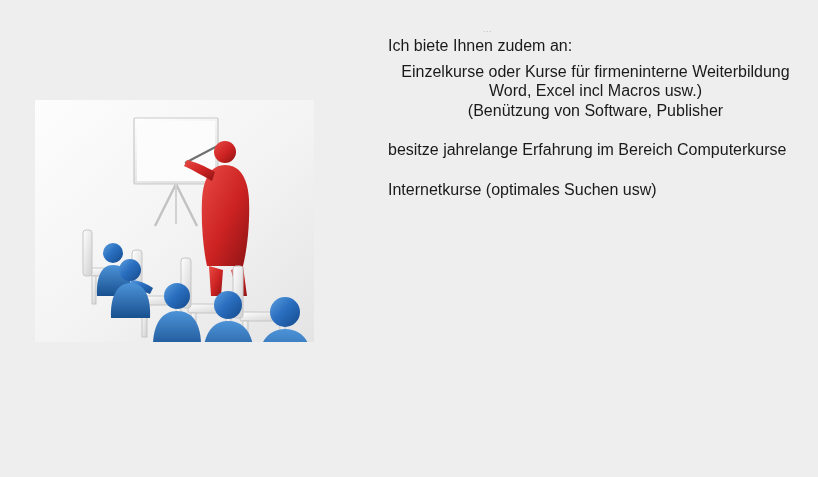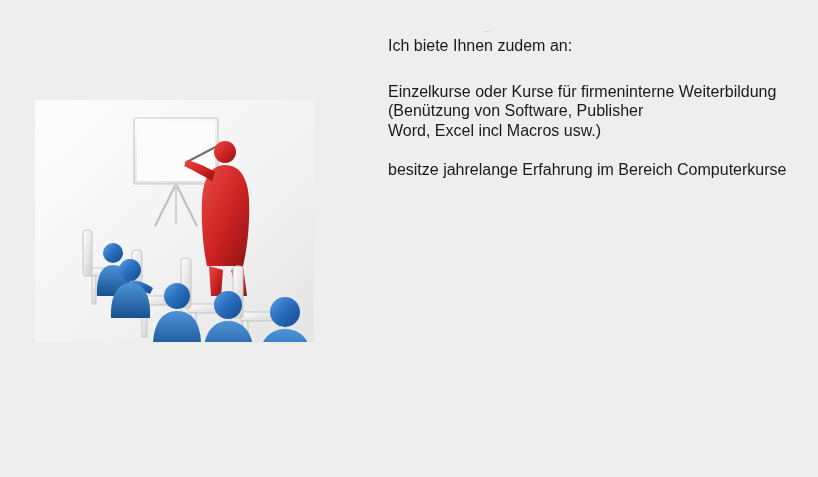--- a/index.html
+++ b/index.html
@@ -52,21 +52,21 @@
     line-height: 14px;
     white-space: nowrap;
     overflow: hidden;
   }
   .para {
     font-size: 16px;
     color: #1a1a1a;
     line-height: 19.5px;
     margin: 0;
   }
-  .para.gap-lg { margin-top: 26px; }
+  .para.gap-lg { margin-top: 6px; text-align: center; }
   .para.gap-md { margin-top: 20px; }
   .para-line { display: block; white-space: nowrap; }
 </style>
 </head>
 <body>
 
 <div class="page">
 
   <div class="illustration">
     <svg class="illu-svg" viewBox="0 0 279 242" xmlns="http://www.w3.org/2000/svg">
@@ -176,25 +176,28 @@
   <div class="text-col">
 
     <div class="tiny-title">...</div>
 
     <p class="para">
       <span class="para-line">Ich biete Ihnen zudem an:</span>
     </p>
 
     <p class="para gap-lg">
       <span class="para-line">Einzelkurse oder Kurse für firmeninterne Weiterbildung</span>
+      <span class="para-line">Word, Excel incl Macros usw.)</span>
       <span class="para-line">(Benützung von Software, Publisher</span>
-      <span class="para-line">Word, Excel incl Macros usw.)</span>
     </p>
 
     <p class="para gap-md">
       <span class="para-line">besitze jahrelange Erfahrung im Bereich Computerkurse</span>
     </p>
 
 
 
+    <p class="para gap-md">
+      <span class="para-line">Internetkurse (optimales Suchen usw)</span>
+    </p>
 
   </div>
 </div>
 
 </body></html>

